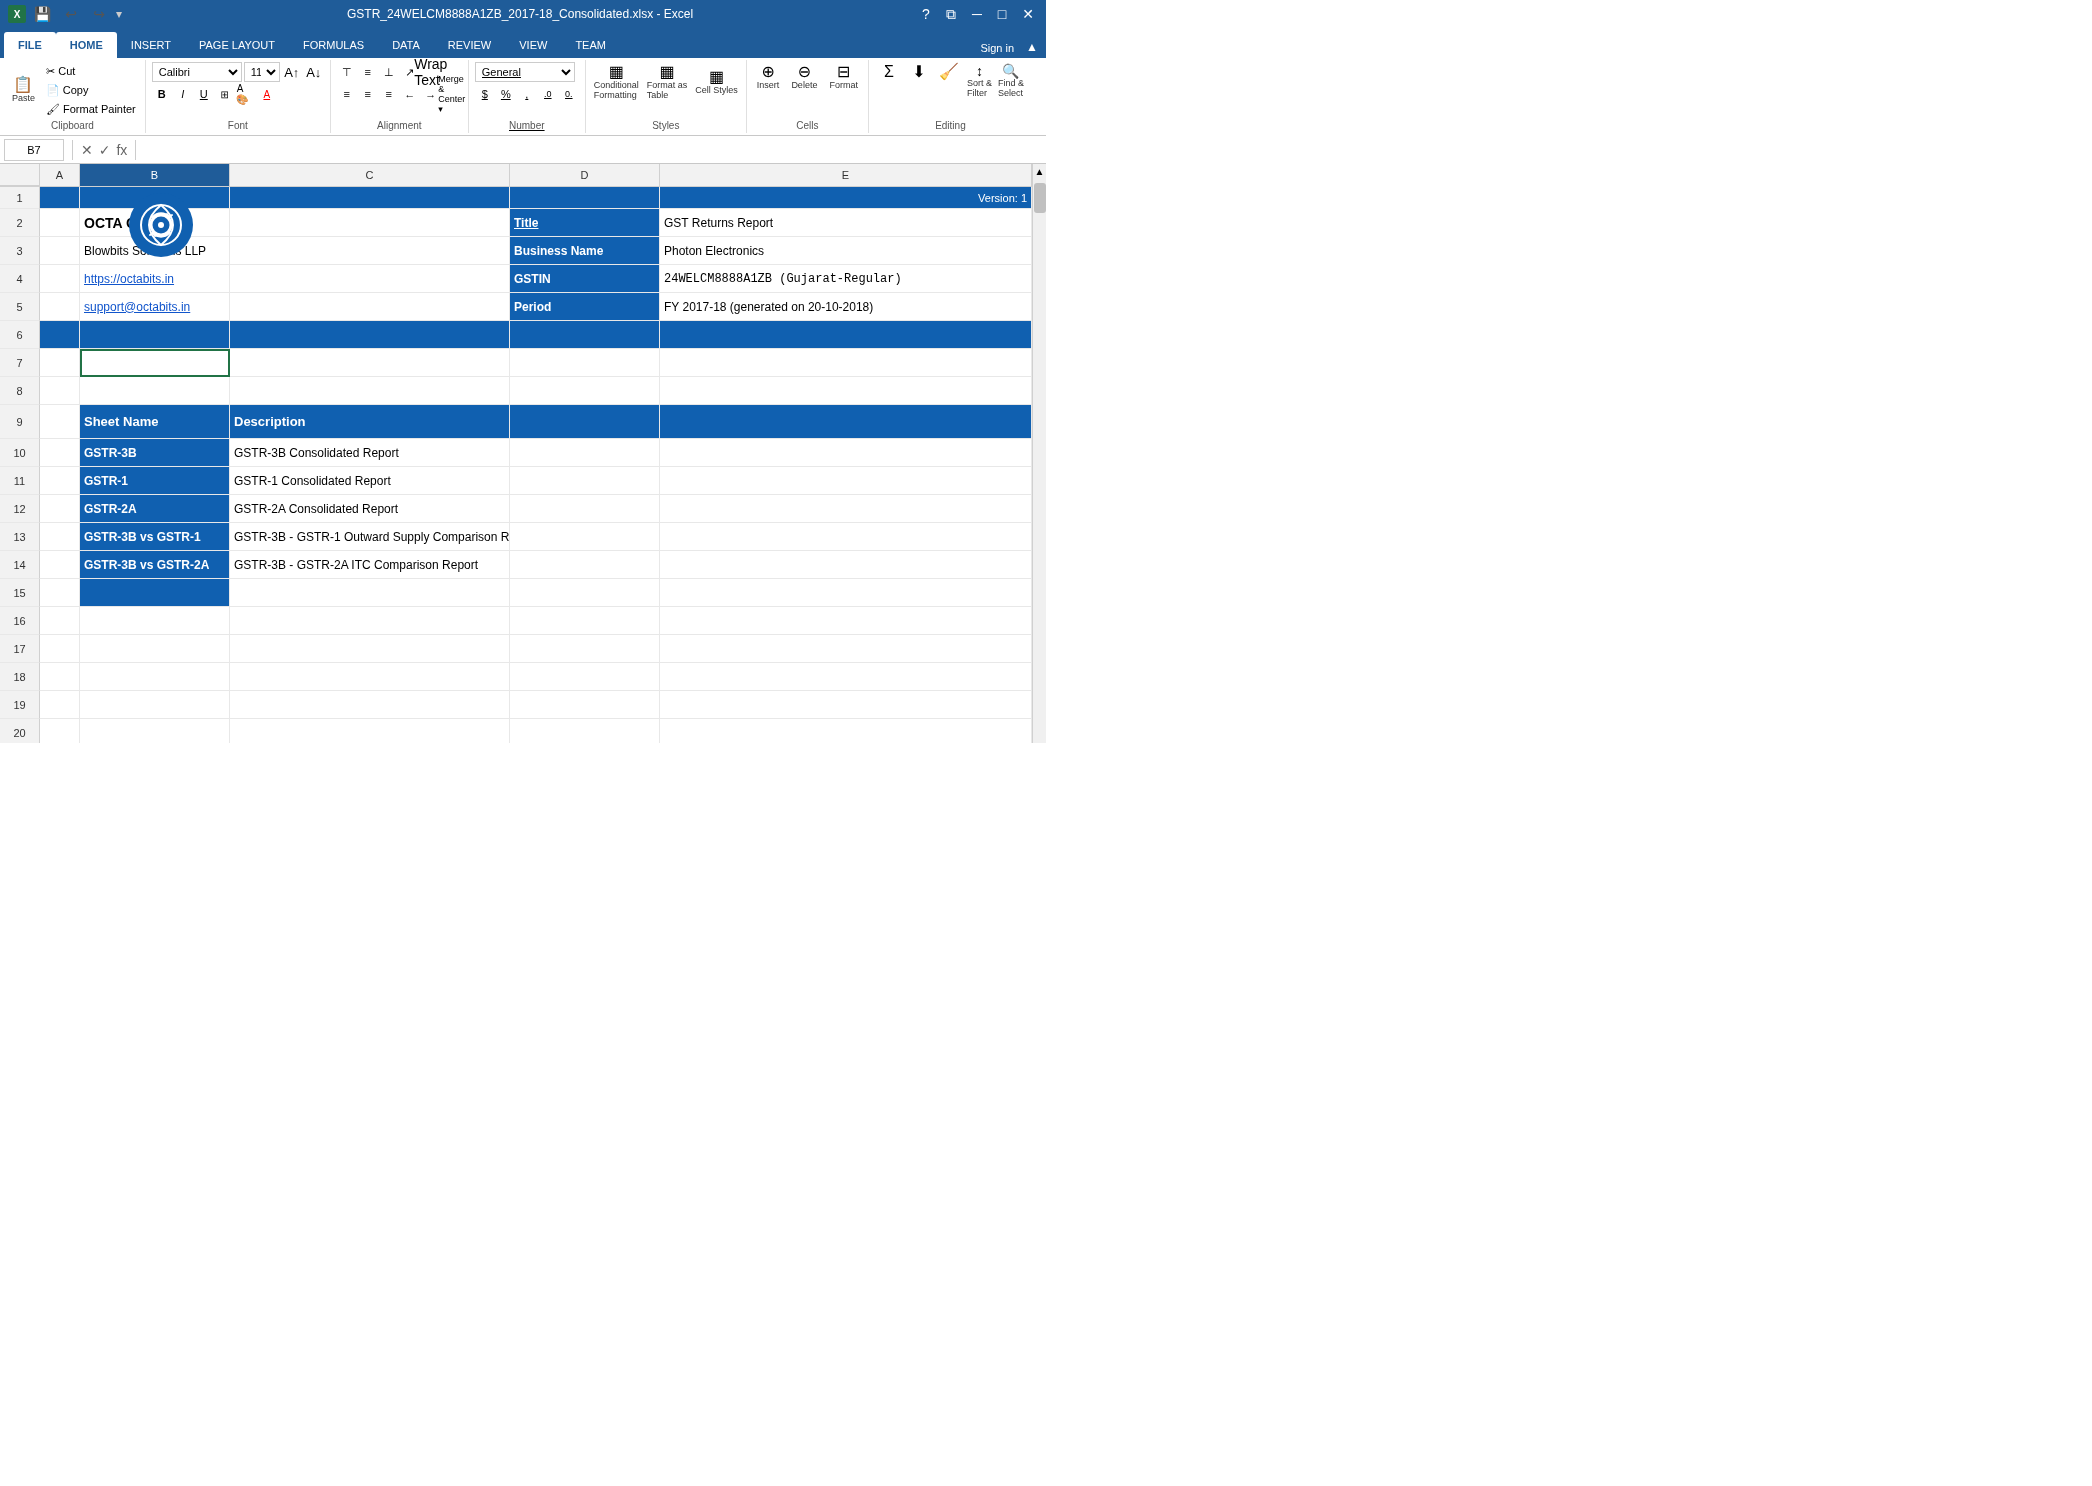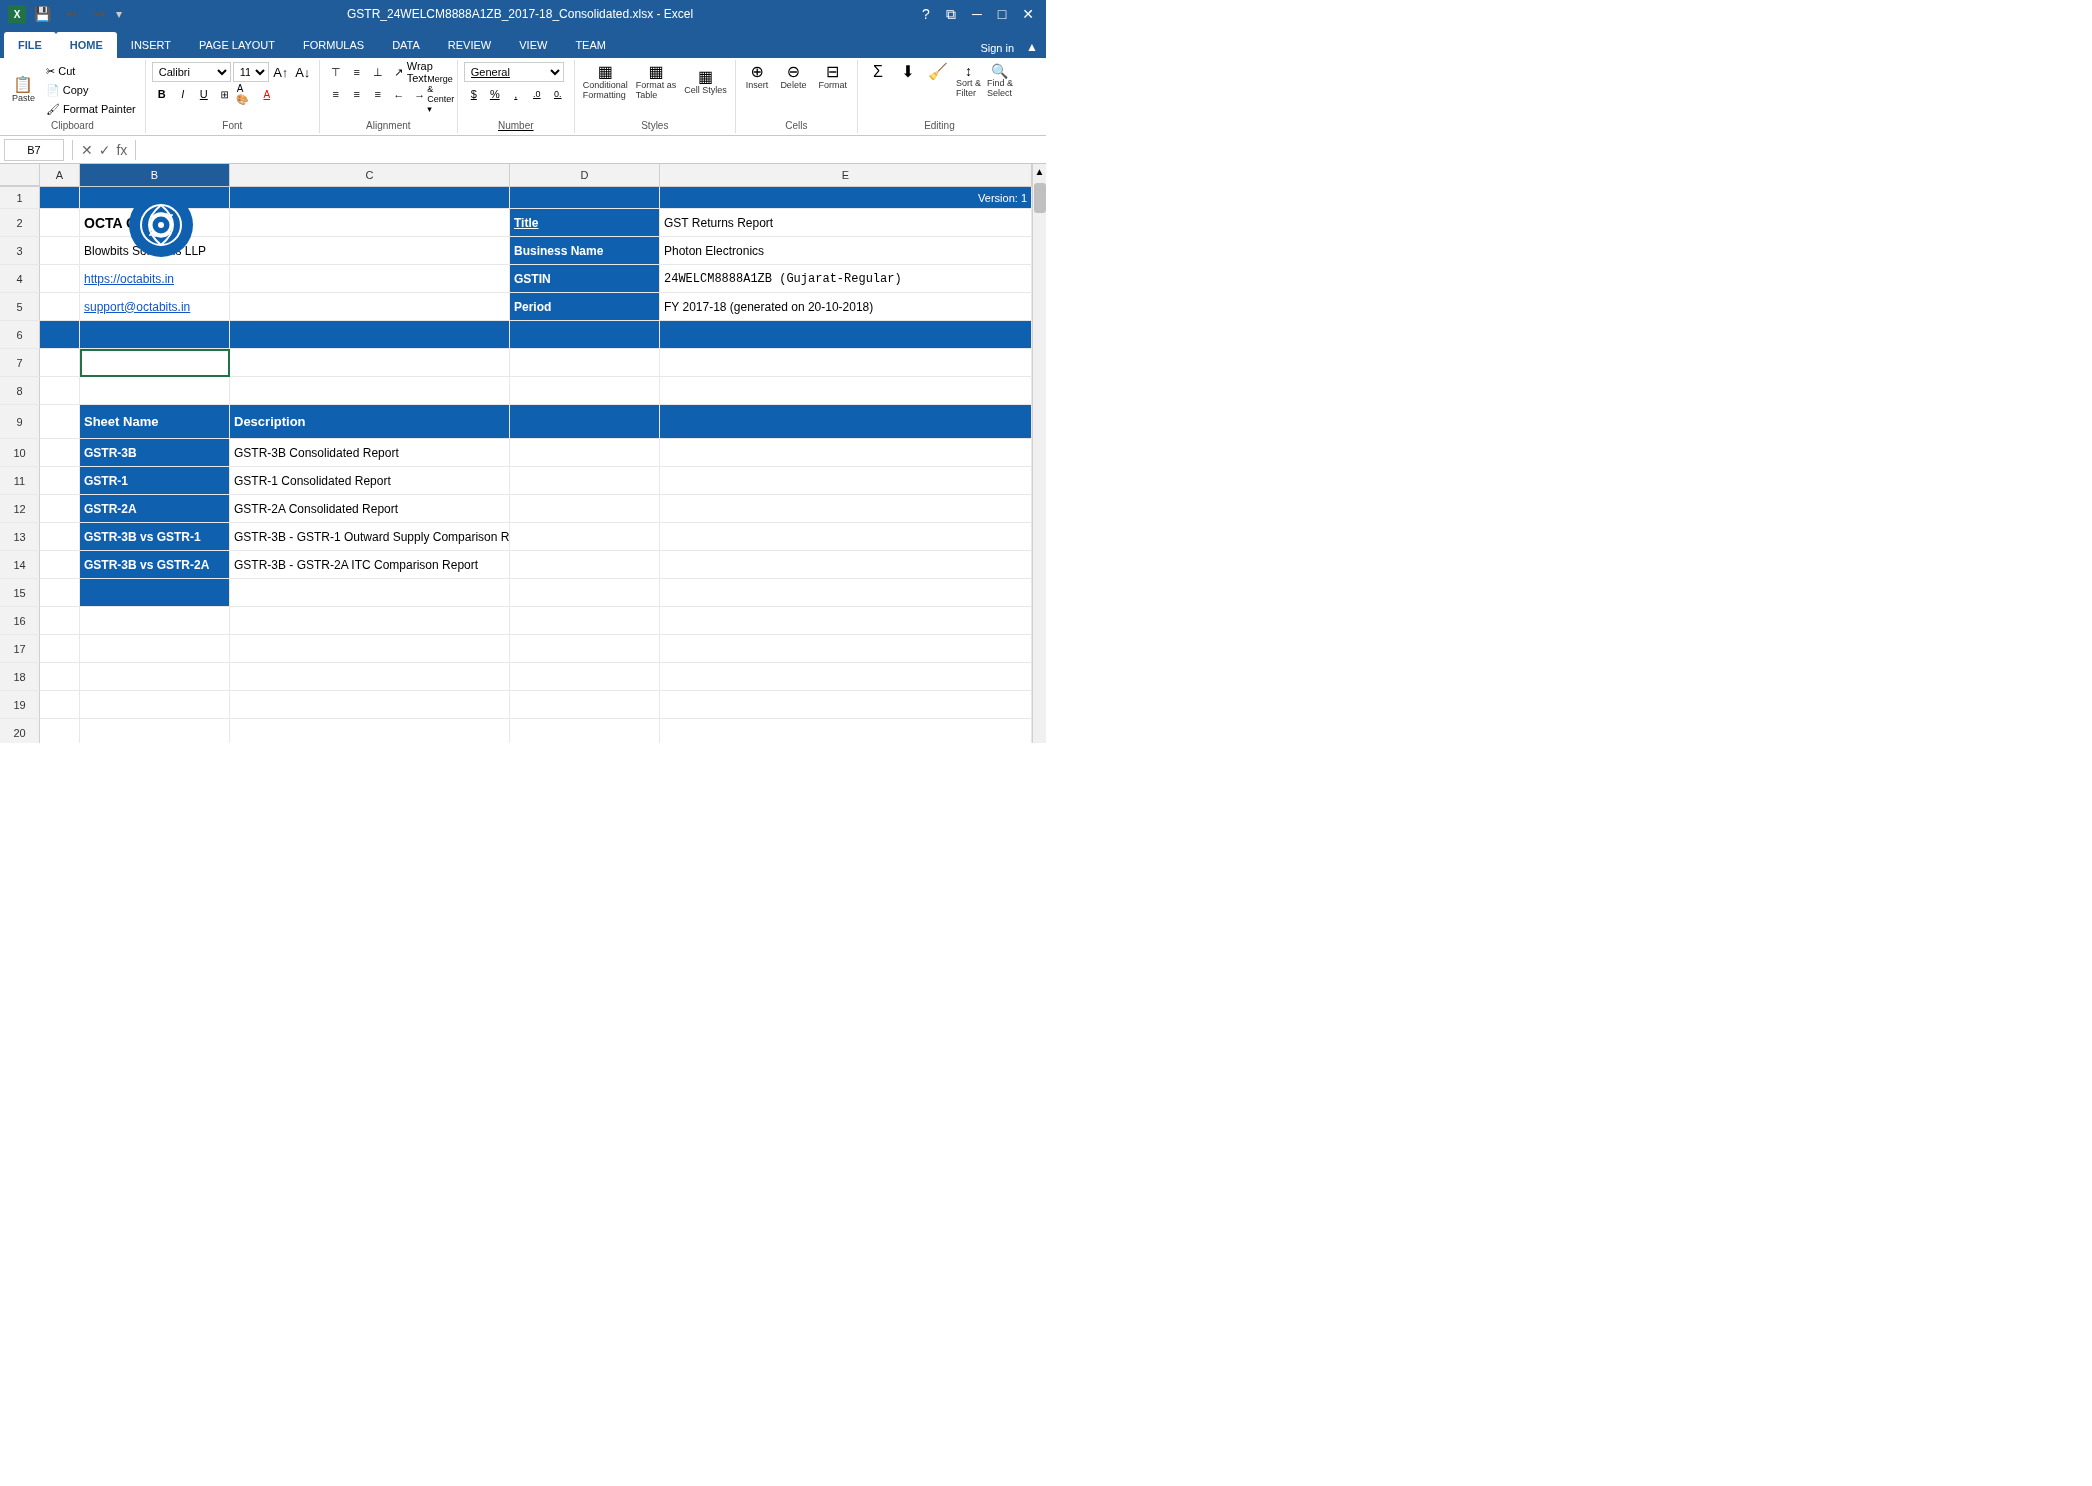--- a/index.html
+++ b/index.html
@@ -305,21 +305,21 @@
             <div class="small-r-btn">🖌 Format Painter</div>
           </div>
         </div>
       </div>
       <div class="ribbon-group-label">Clipboard</div>
     </div>
 
     <div class="ribbon-group" style="min-width:140px;">
       <div style="display:flex;flex-direction:column;gap:2px;width:100%;">
         <div style="display:flex;gap:2px;align-items:center;">
-          <select class="inline-select" style="width:79px;">
+          <select class="inline-select" style="width:90px;">
             <option>Calibri</option>
           </select>
           <select class="inline-select" style="width:36px;">
             <option>11</option>
           </select>
           <div class="icon-btn" style="font-size:13px;">A↑</div>
           <div class="icon-btn" style="font-size:13px;">A↓</div>
         </div>
         <div style="display:flex;gap:1px;align-items:center;">
           <div class="icon-btn bold-btn">B</div>
@@ -333,21 +333,21 @@
       <div class="ribbon-group-label">Font</div>
     </div>
 
     <div class="ribbon-group" style="min-width:100px;">
       <div style="display:flex;flex-direction:column;gap:2px;">
         <div style="display:flex;gap:1px;">
           <div class="icon-btn">⊤</div>
           <div class="icon-btn">≡</div>
           <div class="icon-btn">⊥</div>
           <div class="icon-btn">↗</div>
-          <div class="icon-btn" style="font-size:11px;">Wrap Text</div>
+          <div class="icon-btn" style="font-size:14px;">Wrap Text</div>
         </div>
         <div style="display:flex;gap:1px;">
           <div class="icon-btn">≡</div>
           <div class="icon-btn">≡</div>
           <div class="icon-btn">≡</div>
           <div class="icon-btn">←</div>
           <div class="icon-btn">→</div>
           <div class="icon-btn" style="font-size:9px;">Merge &amp; Center ▾</div>
         </div>
       </div>

